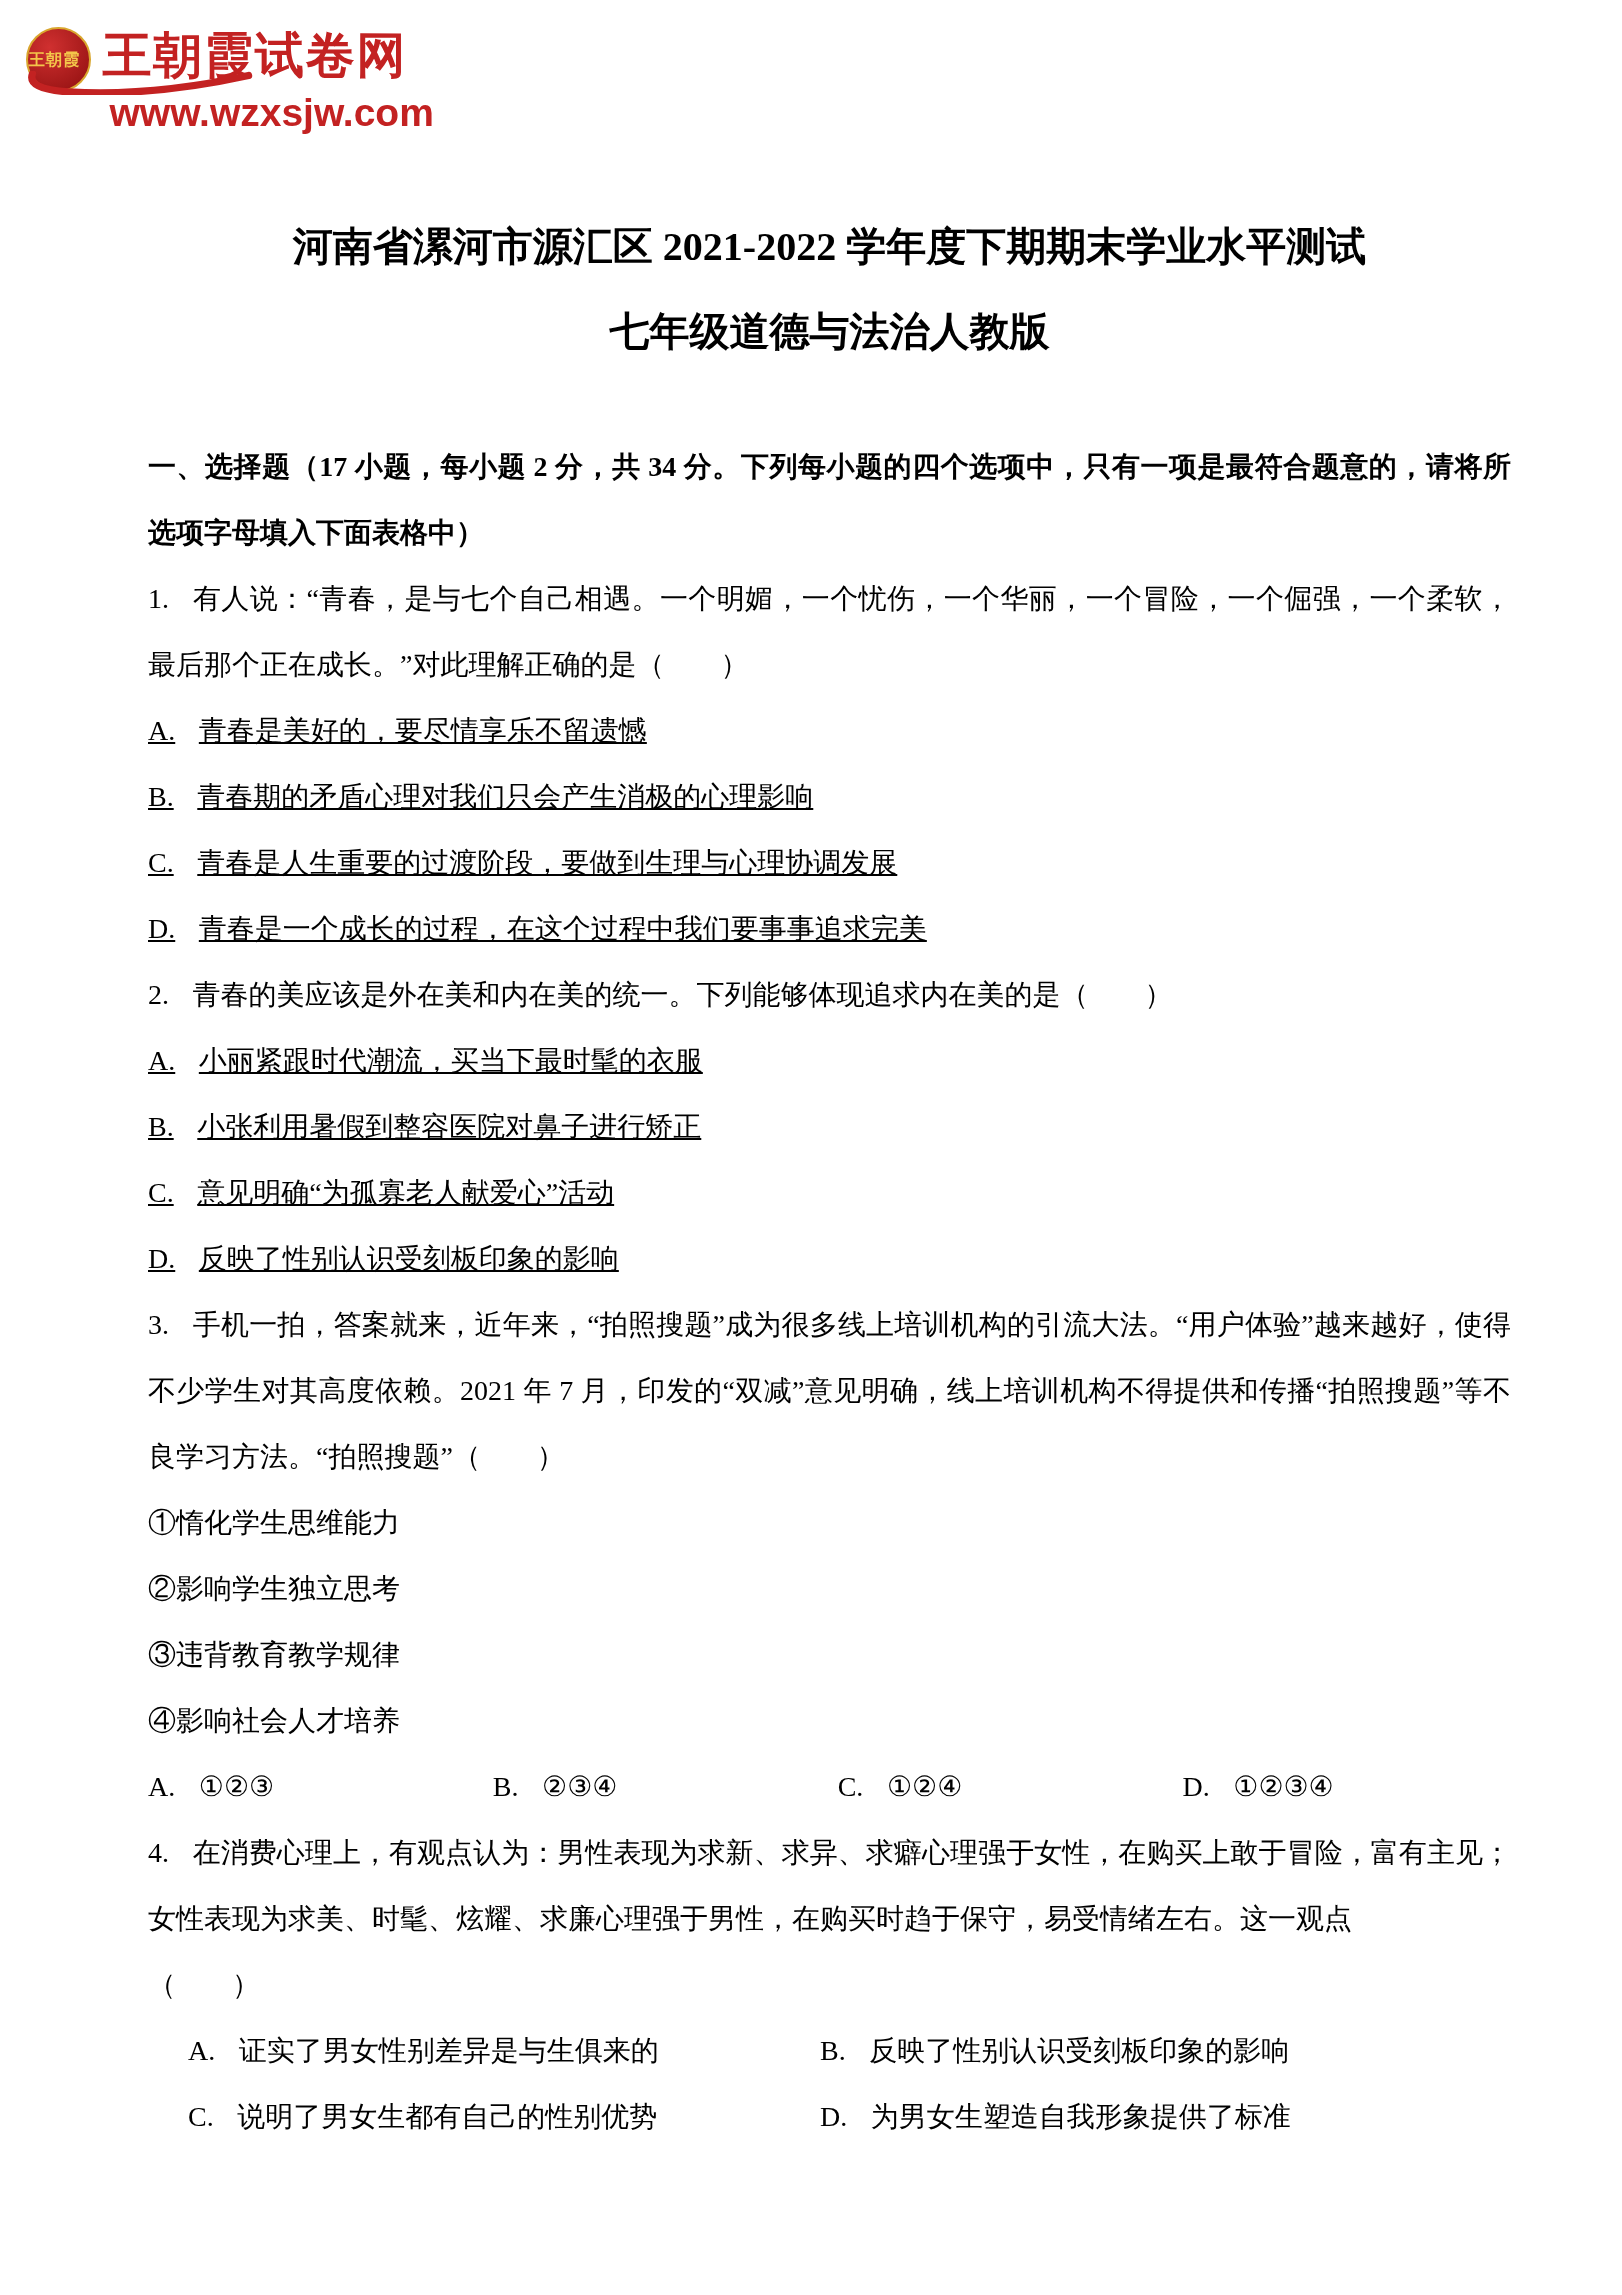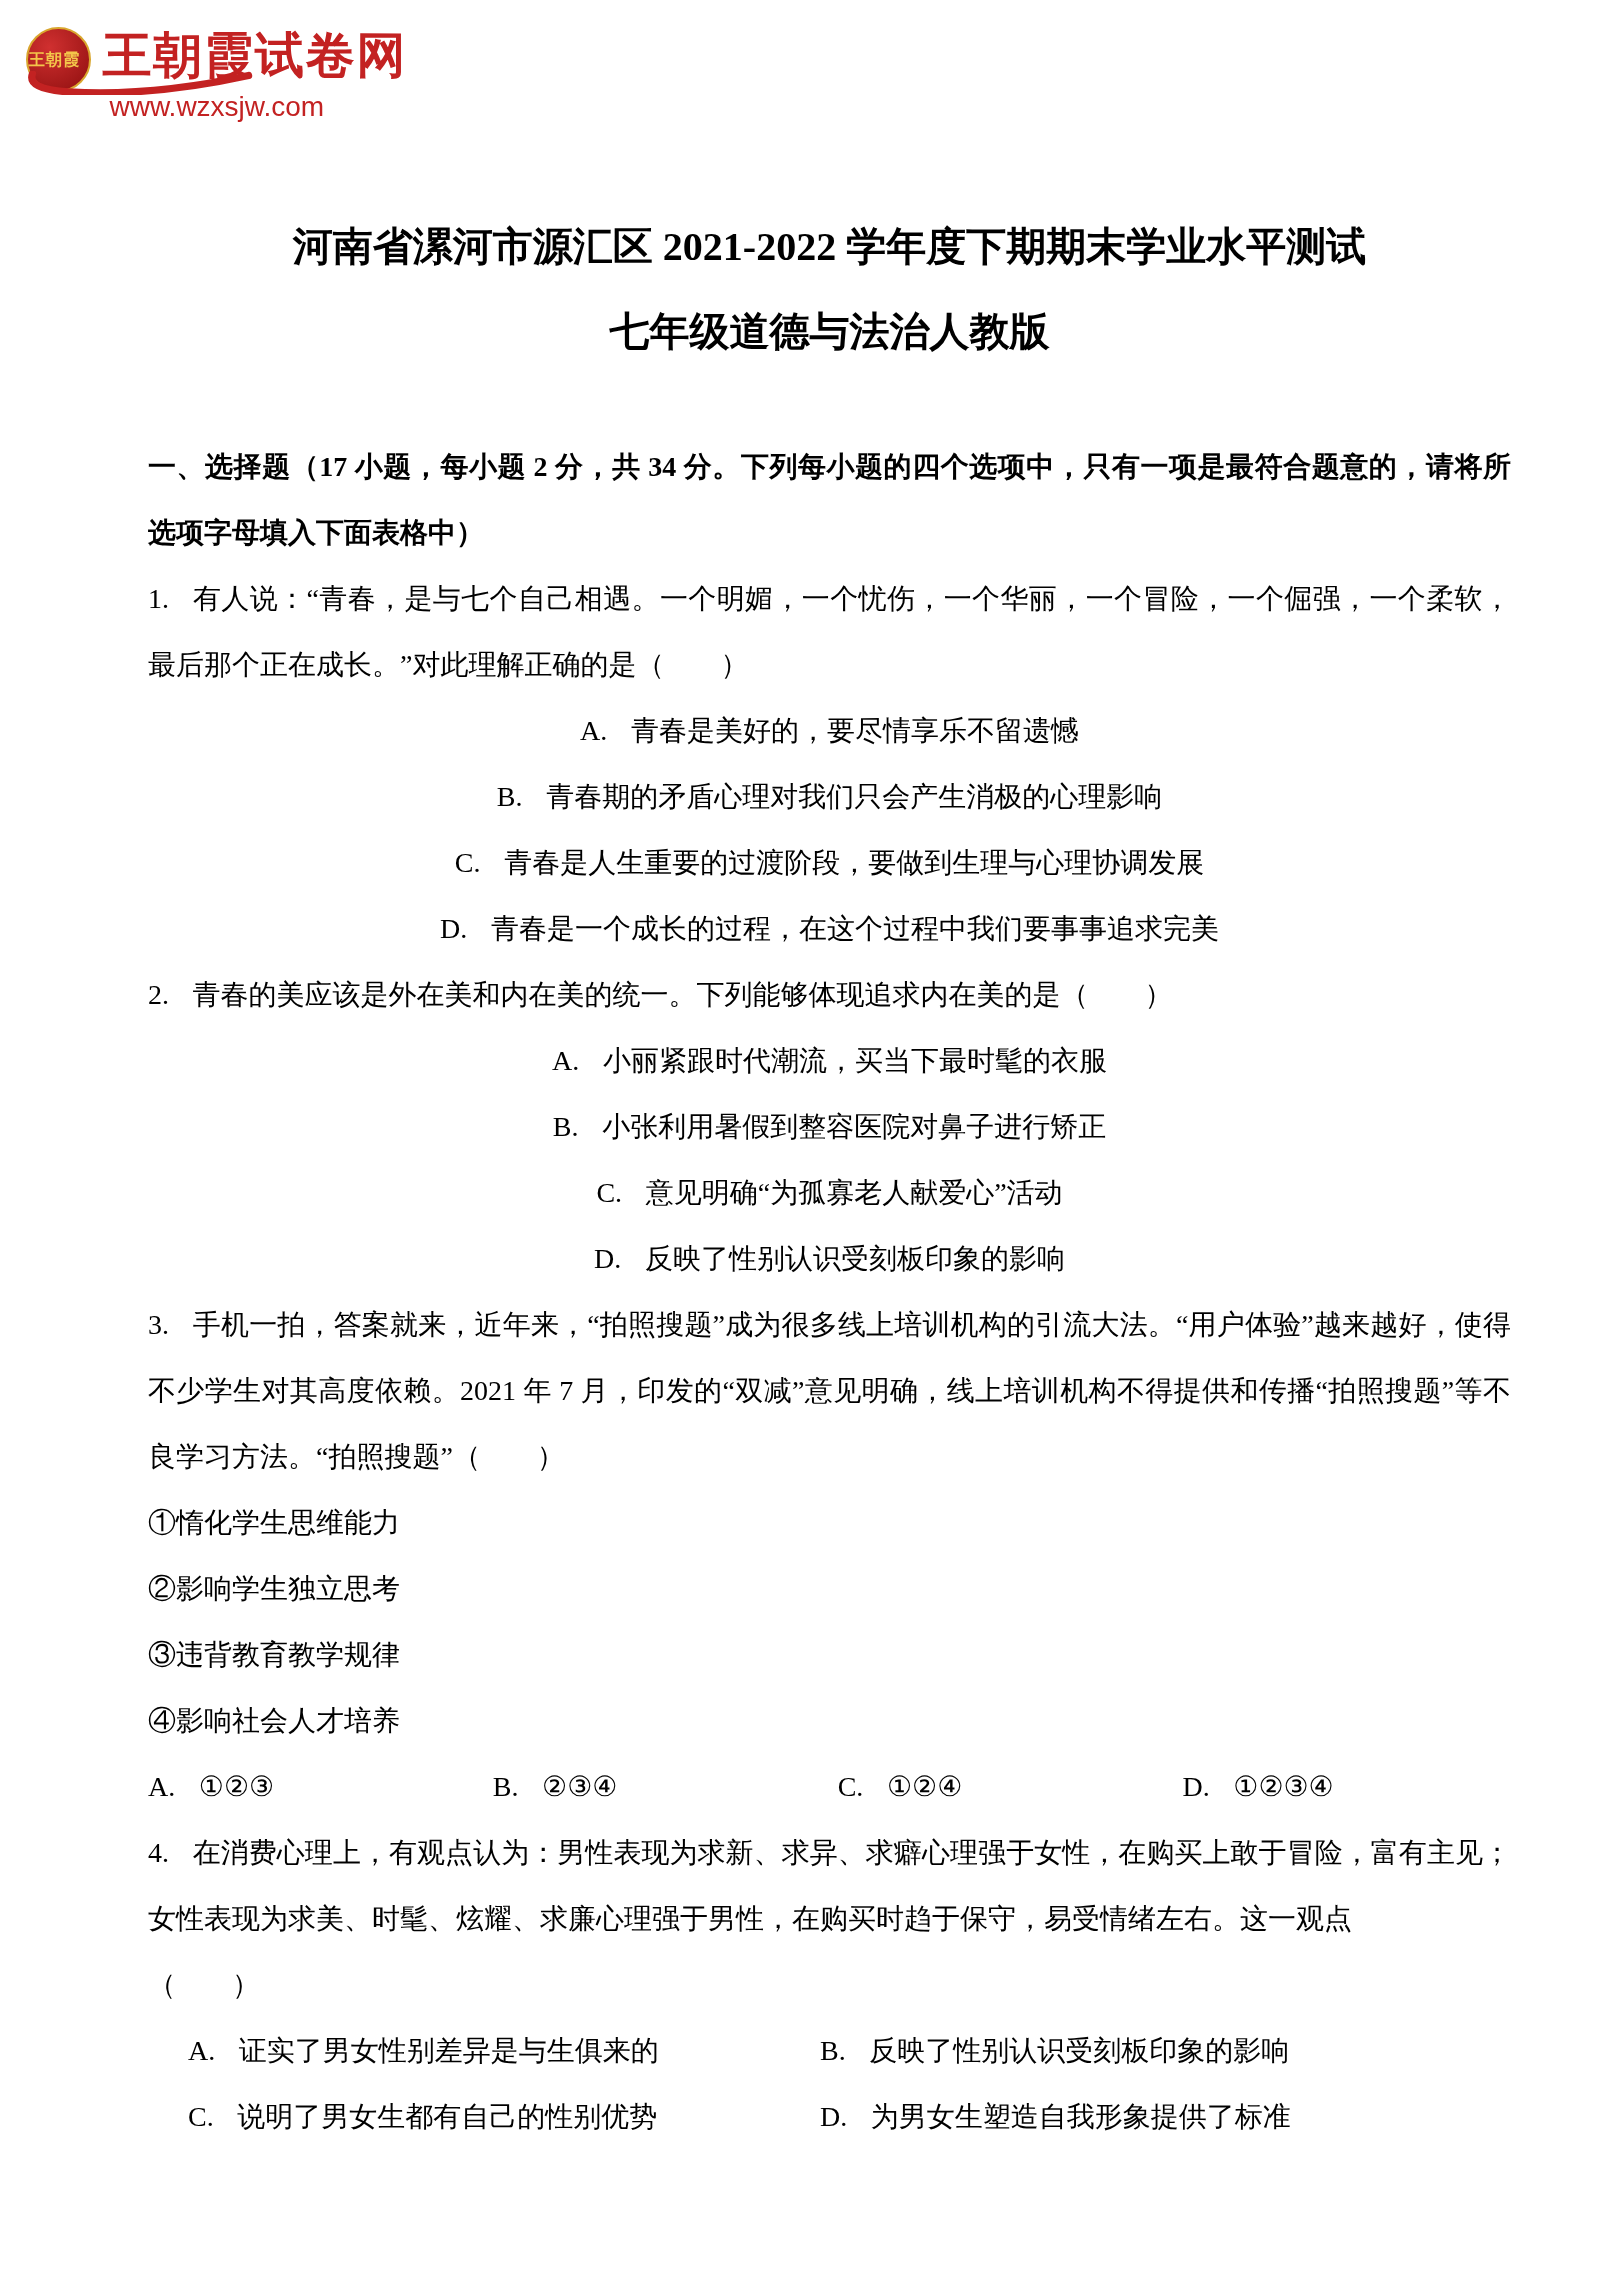--- a/index.html
+++ b/index.html
@@ -43,21 +43,21 @@
     color: #c32222; letter-spacing: 1.8px;
     white-space: nowrap;
   }
   .swoosh {
     position: absolute; left: 1.8px; top: 62px;
     width: 227px; height: 23.6px;
   }
   .brand-url {
     position: absolute; left: 84px; top: 84px;
     font-family: "Liberation Sans", "DejaVu Sans", sans-serif;
-    font-weight: normal; font-size: 28px; line-height: 1;
+    font-weight: bold; font-size: 39px; line-height: 1;
     color: #c32222; white-space: nowrap;
   }
 
   
   .content {
     position: relative;
     padding: 227px 112px 0 148px;
   }
   .title {
     text-align: center;
@@ -70,21 +70,21 @@
     font-size: 40px; font-weight: bold; line-height: 1;
   }
   .bodytext { font-size: 28px; line-height: 66px; }
   .section-heading {
     margin-top: 82px;
     font-weight: bold;
     text-align: justify;
   }
   .stem { text-align: justify; }
   .q-num, .opt-label { margin-right: 23.6px; }
-  .option-line { text-align: center; }
+  .option-line { text-align: left; text-decoration: underline; }
   .sub-item { text-align: left; }
   .options-row-4 { display: flex; }
   .options-row-4 .opt-cell { width: 25.3%; }
   .options-row-4 .opt-cell:last-child { width: auto; }
   .options-grid { display: grid; grid-template-columns: 632px 1fr; }
   .options-grid .opt-cell { padding-left: 40px; }
 </style>
 </head>
 <body>
 

